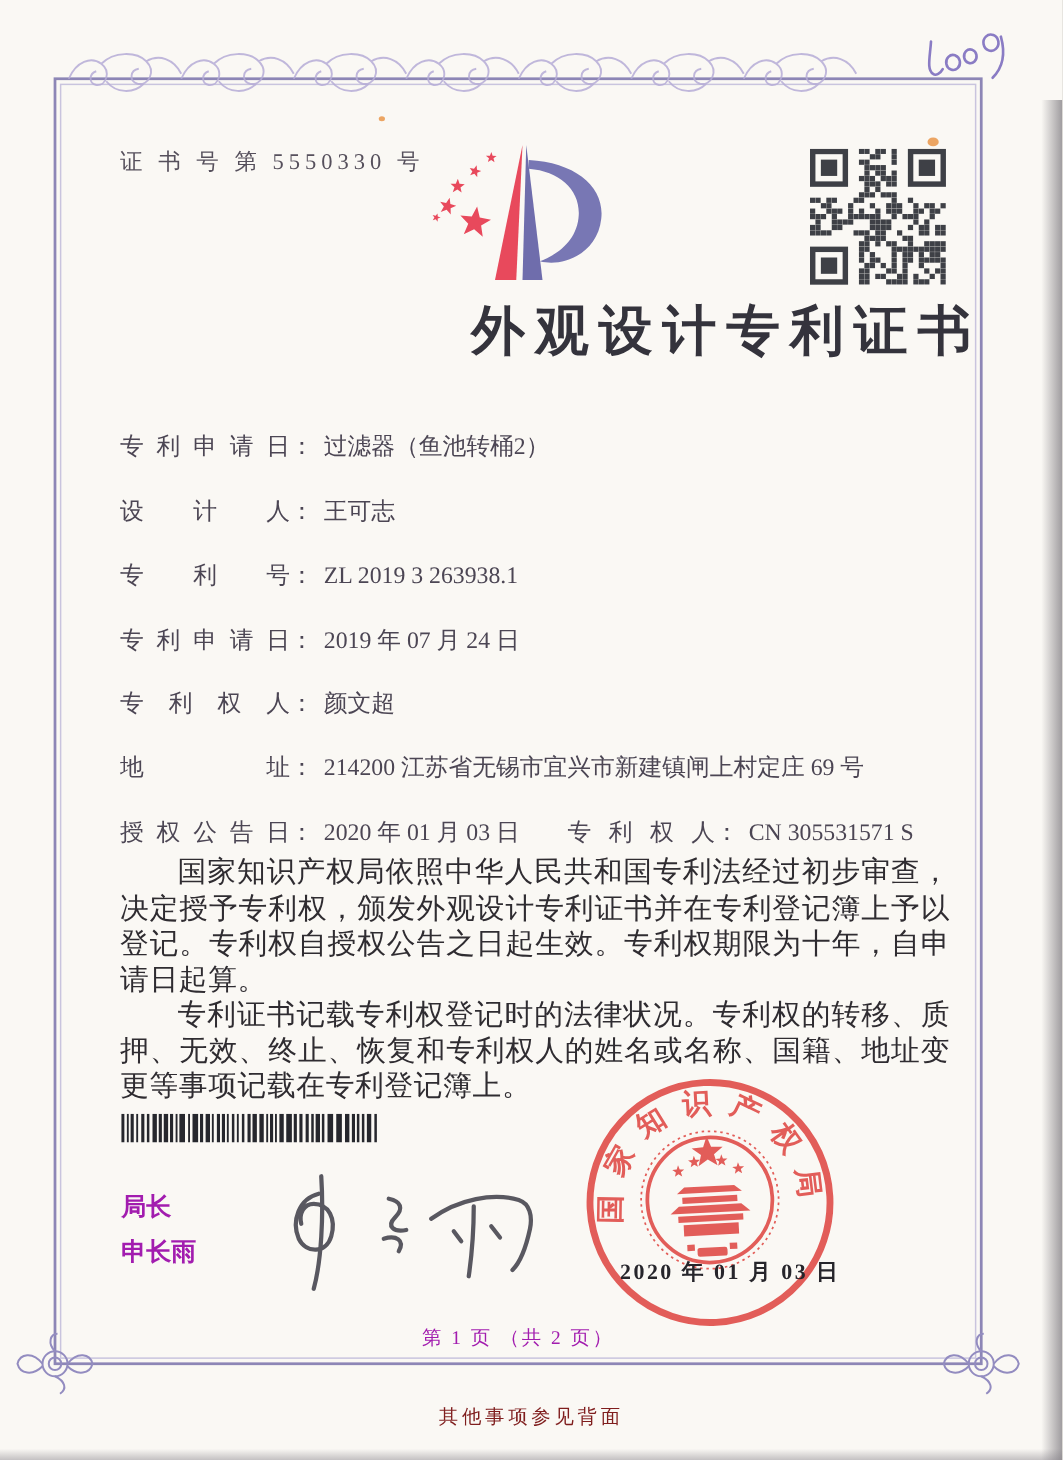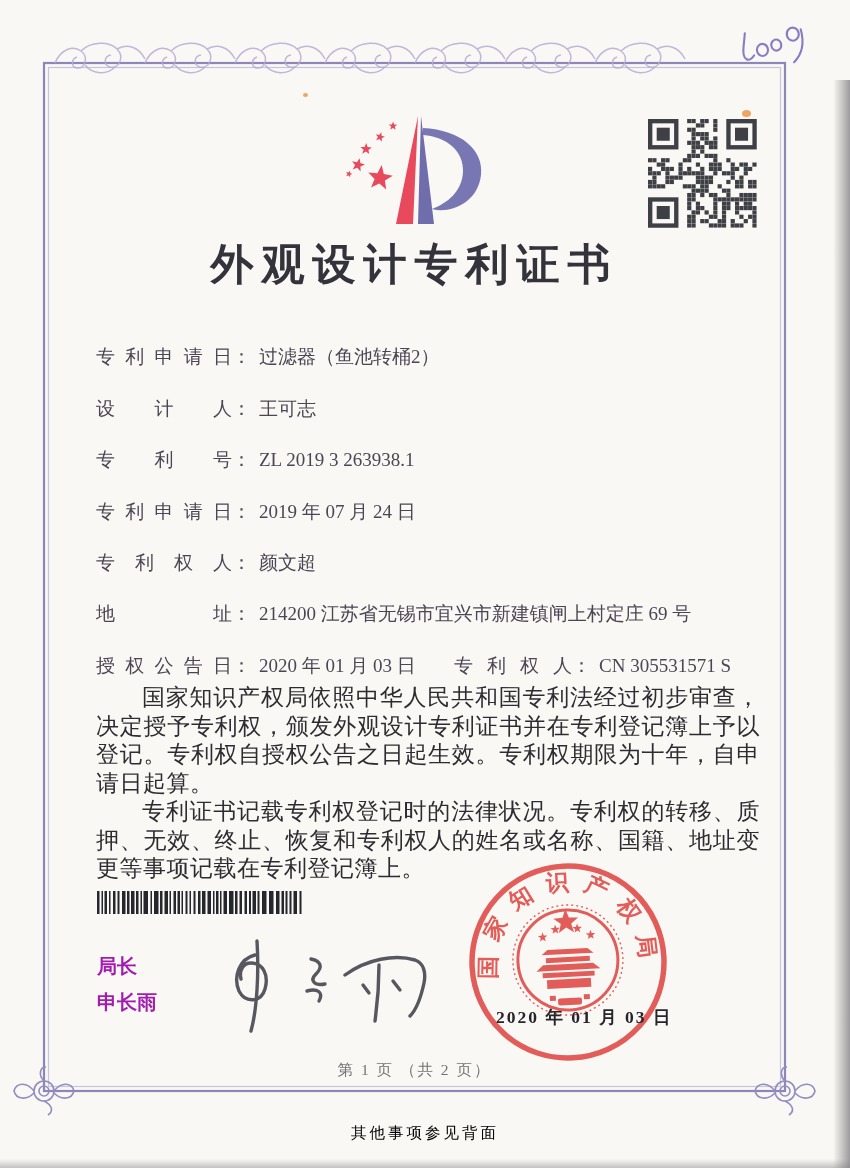--- a/index.html
+++ b/index.html
@@ -1,35 +1,35 @@
 <!DOCTYPE html>
 <html><head>
 <meta charset="utf-8">
 <style>
   html,body{margin:0;padding:0;background:#d8d6d2;}
   #page{position:relative;width:850px;height:1168px;margin:0 auto;background:#faf8f4;
         font-family:"Liberation Serif",serif;color:#3c3842;overflow:hidden;}
   .abs{position:absolute;}
   .cert-no{left:96px;top:117px;font-size:18px;letter-spacing:4px;color:#56505c;white-space:nowrap;}
-  .title{left:44px;width:741px;top:236px;text-align:center;font-size:43px;font-weight:bold;
+  .title{left:44px;width:741px;top:236px;text-align:right;font-size:43px;font-weight:bold;
          letter-spacing:8px;color:#34333c;}
   .field{left:96px;font-size:19px;color:#4c4654;white-space:nowrap;width:664px;}
   .f-label{display:inline-block;width:136px;text-align:justify;text-align-last:justify;}
   .f-label.narrow{width:118px;}
   .f-colon{margin-right:8px;}
   .pair2{position:absolute;left:358px;top:0;white-space:nowrap;}
   .paras{left:96px;top:684px;width:664px;font-size:23px;line-height:28.5px;color:#2f2c31;
          text-align:justify;letter-spacing:.5px;}
   .paras p{margin:0;text-indent:2em;}
   .signer{left:97px;top:948px;font-size:20px;font-weight:600;color:#a21caf;line-height:36px;}
   .seal-wrap{left:462px;top:856px;width:212px;height:212px;transform:rotate(-3deg);
              mix-blend-mode:multiply;opacity:.93;}
   .seal-date{left:496px;top:1005px;font-size:17.5px;letter-spacing:2px;color:#26252b;font-weight:600;}
-  .page-ind{left:44px;width:741px;top:1060px;text-align:center;font-size:15.5px;letter-spacing:2px;color:#737373;}
-  .back-note{left:0;width:850px;top:1123px;text-align:center;font-size:15.5px;letter-spacing:3px;color:#000000;}
+  .page-ind{left:44px;width:741px;top:1060px;text-align:center;font-size:15.5px;letter-spacing:2px;color:#a21caf;}
+  .back-note{left:0;width:850px;top:1123px;text-align:center;font-size:15.5px;letter-spacing:3px;color:#7f1d1d;}
   .shadow-right{right:0;top:80px;bottom:0;width:17px;
       background:linear-gradient(to right,rgba(100,96,104,0),rgba(96,92,100,.6));}
   .shadow-bottom{left:0;right:0;bottom:0;height:9px;
       background:linear-gradient(to bottom,rgba(120,116,124,0),rgba(130,126,134,.45));}
   .speck{border-radius:50%;background:#e8903f;opacity:.8;}
 </style>
 </head>
 <body>
 
 <div id="page">
@@ -68,20 +68,21 @@
   <svg class="abs" style="left:736px;top:16px" width="80" height="55" viewBox="0 0 80 55">
     <g stroke="#8a7cc4" stroke-width="2.1" fill="none" stroke-linecap="round" transform="rotate(-6 40 27)">
       <path d="M10,14 C8,26 4,36 9,40 C11,42 15,40 17,37"></path>
       <path d="M28,27 a5.5,6 0 1 0 .2,.1"></path>
       <path d="M42,24 a5,5.5 0 1 0 .2,.1"></path>
       <path d="M60,14 a6,6.5 0 1 0 .2,.1"></path>
       <path d="M66,16 C68,28 66,40 56,48"></path>
     </g>
   </svg>
 
+  <div class="abs cert-no">证 书 号 第 5550330 号</div>
 
   <svg id="logo" class="abs" style="left:335px;top:112px" width="175" height="125" viewBox="0 0 175 125">
     <polygon points="83,4 61,112 78,112" fill="#e8495c"></polygon>
     <polygon points="86,4 83,112 99,112" fill="#6f6dac"></polygon>
     <path d="M88,16 C126,18 149,38 146,63 C143,91 115,102 97,97
              C113,91 127,79 128,60 C129,40 113,25 88,23 Z" fill="#7877b4"></path>
   <path d="M46.7,53.1L48.8,62.0L57.8,63.7L49.9,68.4L51.2,77.4L44.3,71.4L36.0,75.4L39.6,67.0L33.3,60.4L42.4,61.2Z" fill="#e8495c"></path>
       <path d="M24.7,46.2L25.3,51.1L30.0,52.5L25.5,54.6L25.6,59.5L22.3,55.8L17.6,57.5L20.1,53.2L17.1,49.3L21.9,50.3Z" fill="#e8495c"></path>
       <path d="M31.3,31.0L32.6,35.0L36.8,35.4L33.4,37.9L34.3,42.0L30.9,39.5L27.2,41.7L28.6,37.7L25.4,34.9L29.6,34.9Z" fill="#e8495c"></path>
       <path d="M46.3,20.2L46.6,23.7L50.0,24.7L46.8,26.1L46.8,29.7L44.5,27.0L41.1,28.2L42.9,25.1L40.8,22.3L44.2,23.0Z" fill="#e8495c"></path>

